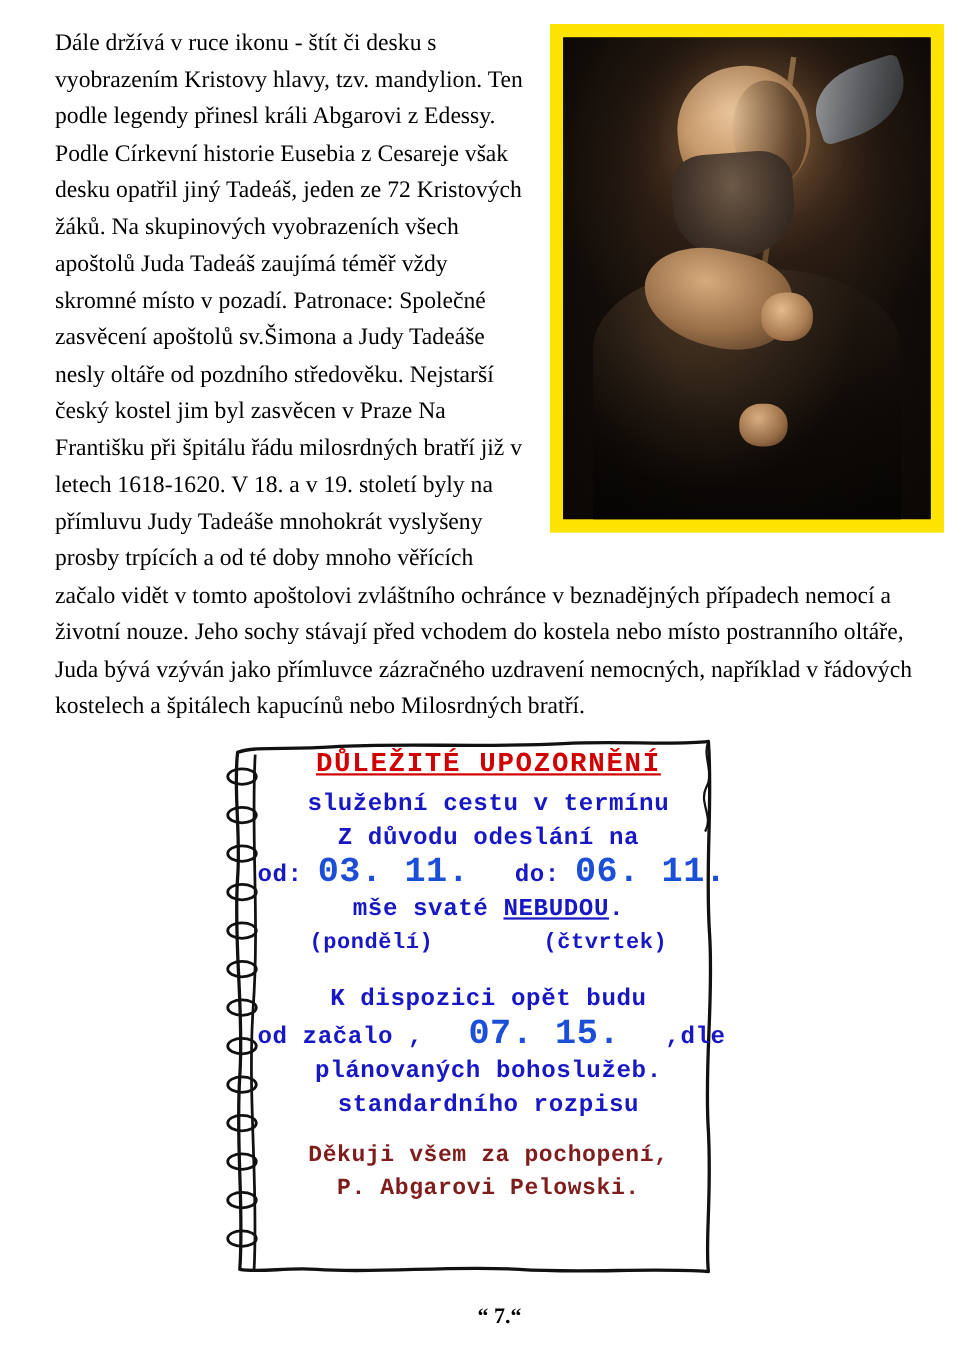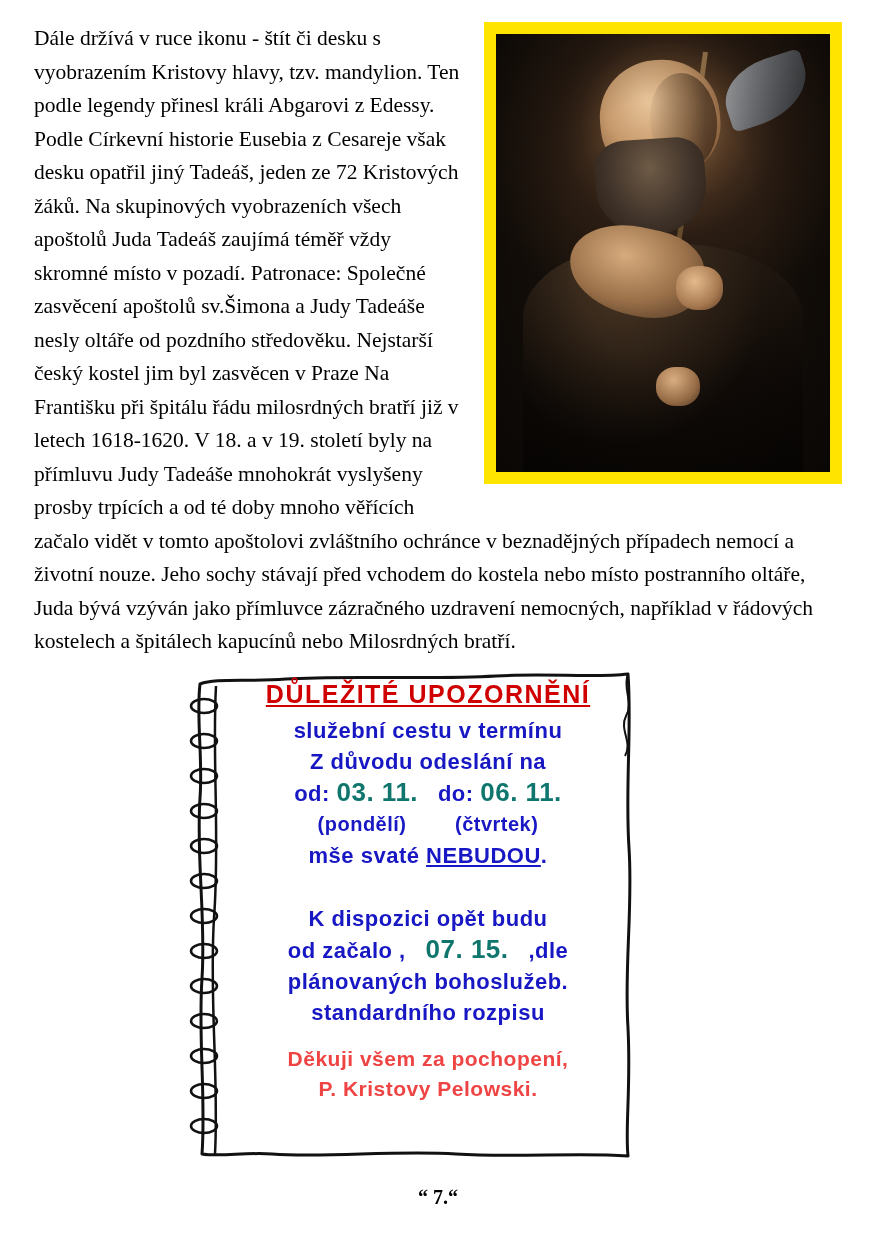--- a/index.html
+++ b/index.html
@@ -11,21 +11,21 @@
     width: 876px;
     height: 1240px;
     position: relative;
     font-family: "Liberation Serif", serif;
     color: #000000;
     overflow: hidden;
   }
 
   .page {
     position: absolute;
-    left: 0; top: 0;
+    left: 16px; top: 0;
     width: 697px;
     height: 1240px;
   }
 
   
   .article {
     position: absolute;
     left: 34px;
     top: 22px;
     width: 808px;
@@ -156,48 +156,48 @@
     height: 500px;
   }
   .notice-svg { position: absolute; left: 0; top: 0; }
 
   .notice-content {
     position: absolute;
     left: 42px;
     top: 12px;
     width: 420px;
     text-align: center;
-    font-family: Liberation Sans, sans-serif;
+    font-family: Liberation Mono, monospace;
   }
   .notice-title {
     color: #d00000;
     font-weight: bold;
     font-size: 25px;
     letter-spacing: 1.5px;
     text-decoration: underline;
     margin-bottom: 6px;
     white-space: nowrap;
   }
   .nl {
     color: #1717c4;
     font-weight: bold;
     font-size: 22px;
     line-height: 31px;
     letter-spacing: .5px;
     white-space: nowrap;
   }
   .nl .red {
-    color: #0f766e;
-    font-size: 26px;
+    color: #1d4ed8;
+    font-size: 32px;
   }
   .nl .u { text-decoration: underline; }
   .nl.small { font-size: 20px; }
-  .nl.gap { margin-top: 32px; }
+  .nl.gap { margin-top: 20px; }
   .thanks {
-    color: #ef4444;
+    color: #7f1d1d;
     font-weight: bold;
     font-size: 21px;
     line-height: 30px;
     letter-spacing: .5px;
     margin-top: 16px;
     white-space: nowrap;
   }
 
   
   .footer {
@@ -277,46 +277,46 @@
       <div class="nl">Z důvodu odeslání na</div>
 
       <div class="nl">
         <span>od:</span>
         <span class="red">03. 11.</span>
         &nbsp;
         <span>do:</span>
         <span class="red">06. 11.</span>
       </div>
 
+      <div class="nl">
+        <span>mše svaté</span>
+        <span class="u">NEBUDOU</span><span>.</span>
+      </div>
+
       <div class="nl small">
         <span>(pondělí)</span>
         &nbsp;&nbsp;&nbsp;&nbsp;&nbsp;&nbsp;
         <span>(čtvrtek)</span>
-      </div>
-
-      <div class="nl">
-        <span>mše svaté</span>
-        <span class="u">NEBUDOU</span><span>.</span>
       </div>
 
       <div class="nl gap">K dispozici opět budu</div>
 
       <div class="nl">
         <span>od  začalo ,</span>
         &nbsp;
         <span class="red">07. 15.</span>
         &nbsp;
         <span>,dle</span>
       </div>
 
       <div class="nl">plánovaných bohoslužeb.</div>
       <div class="nl">standardního rozpisu</div>
 
       <div class="thanks">Děkuji všem za pochopení,</div>
-      <div class="thanks" style="margin-top:0">P. Kristovy Pelowski.</div>
+      <div class="thanks" style="margin-top:0">P. Abgarovi Pelowski.</div>
     </div>
   </div>
 
   <div class="footer">
     <span>“ 7.“</span>
   </div>
 
 </div>
 
 </body></html>

